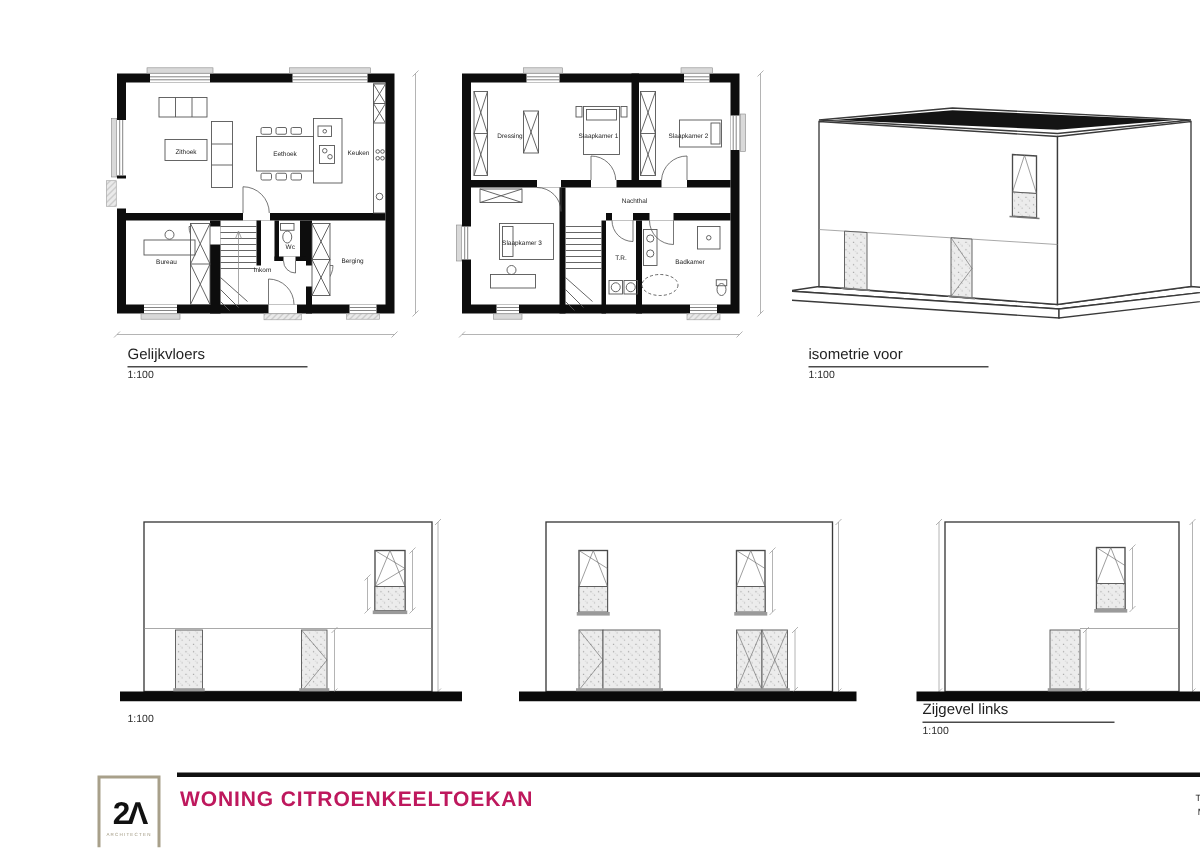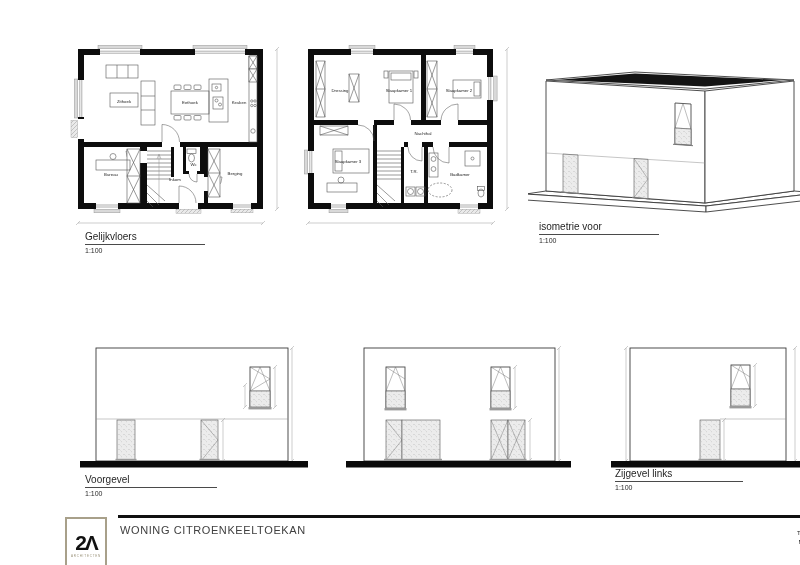--- a/index.html
+++ b/index.html
@@ -8,21 +8,21 @@
   .fig{position:absolute;}
   .fig-caption{position:absolute;}
   .cap-title{font-size:10px;color:#1f1f1f;padding-bottom:2px;border-bottom:1px solid #4a4a4a;}
   .cap-scale{font-size:7px;color:#2a2a2a;margin-top:1.5px;}
   
   .tb-rule{position:absolute;left:70px;top:515px;width:717px;height:2.5px;background:#101010;}
   .logo-box{position:absolute;left:17px;top:517px;width:42px;height:56px;border:2px solid #a8a08a;
             background:#fff;display:flex;flex-direction:column;align-items:center;justify-content:center;box-sizing:border-box;}
   .logo-mark{font-size:21px;font-weight:700;letter-spacing:-2px;line-height:20px;color:#111;}
   .logo-sub{font-size:3px;letter-spacing:.8px;color:#9a9279;margin-top:1px;}
-  .proj-title{position:absolute;left:72px;top:524px;font-size:11px;font-weight:400;letter-spacing:.6px;color:#404040;}
+  .proj-title{position:absolute;left:72px;top:524px;font-size:14px;font-weight:700;letter-spacing:.6px;color:#be185d;}
   .contact{position:absolute;left:640px;top:529px;width:150px;text-align:right;font-size:6px;line-height:8.5px;color:#222;}
   .contact .cl{display:inline-block;width:8px;text-align:left;color:#222;}
   
   svg{display:block;}
   .blk{fill:#0d0d0d;}
   .wht{fill:#ffffff;}
   .fur{fill:none;stroke:#555;stroke-width:.6;}
   .fur2{fill:#fff;stroke:#555;stroke-width:.6;}
   .glz{stroke:#6b6b6b;stroke-width:.55;}
   .sill{fill:#d9d9d9;stroke:#8a8a8a;stroke-width:.4;}
@@ -463,26 +463,25 @@
     <line x1="192" y1="10" x2="192" y2="123" class="dim"></line>
     <path d="M190,12 L194,8 M190,125 L194,121" class="dim"></path>
     <rect x="8" y="123" width="200" height="6.5" class="gnd"></rect>
   </svg>
   </div>
 
   <div class="fig-caption" style="left:37px;top:231px;width:120px">
     <div class="cap-title">Gelijkvloers</div>
     <div class="cap-scale">1:100</div>
   </div>
-  <div class="fig-caption" style="left:491px;top:221px;width:120px">
+  <div class="fig-caption" style="left:491px;top:231px;width:120px">
     <div class="cap-title">isometrie voor</div>
     <div class="cap-scale">1:100</div>
   </div>
   <div class="fig-caption" style="left:37px;top:474px;width:132px">
-    <div class="cap-title">Voorgevel</div>
     <div class="cap-scale">1:100</div>
   </div>
   <div class="fig-caption" style="left:567px;top:468px;width:128px">
     <div class="cap-title">Zijgevel links</div>
     <div class="cap-scale">1:100</div>
   </div>
 
   <div class="tb-rule"></div>
   <div class="logo-box">
     <div class="logo-mark">2Λ</div>

